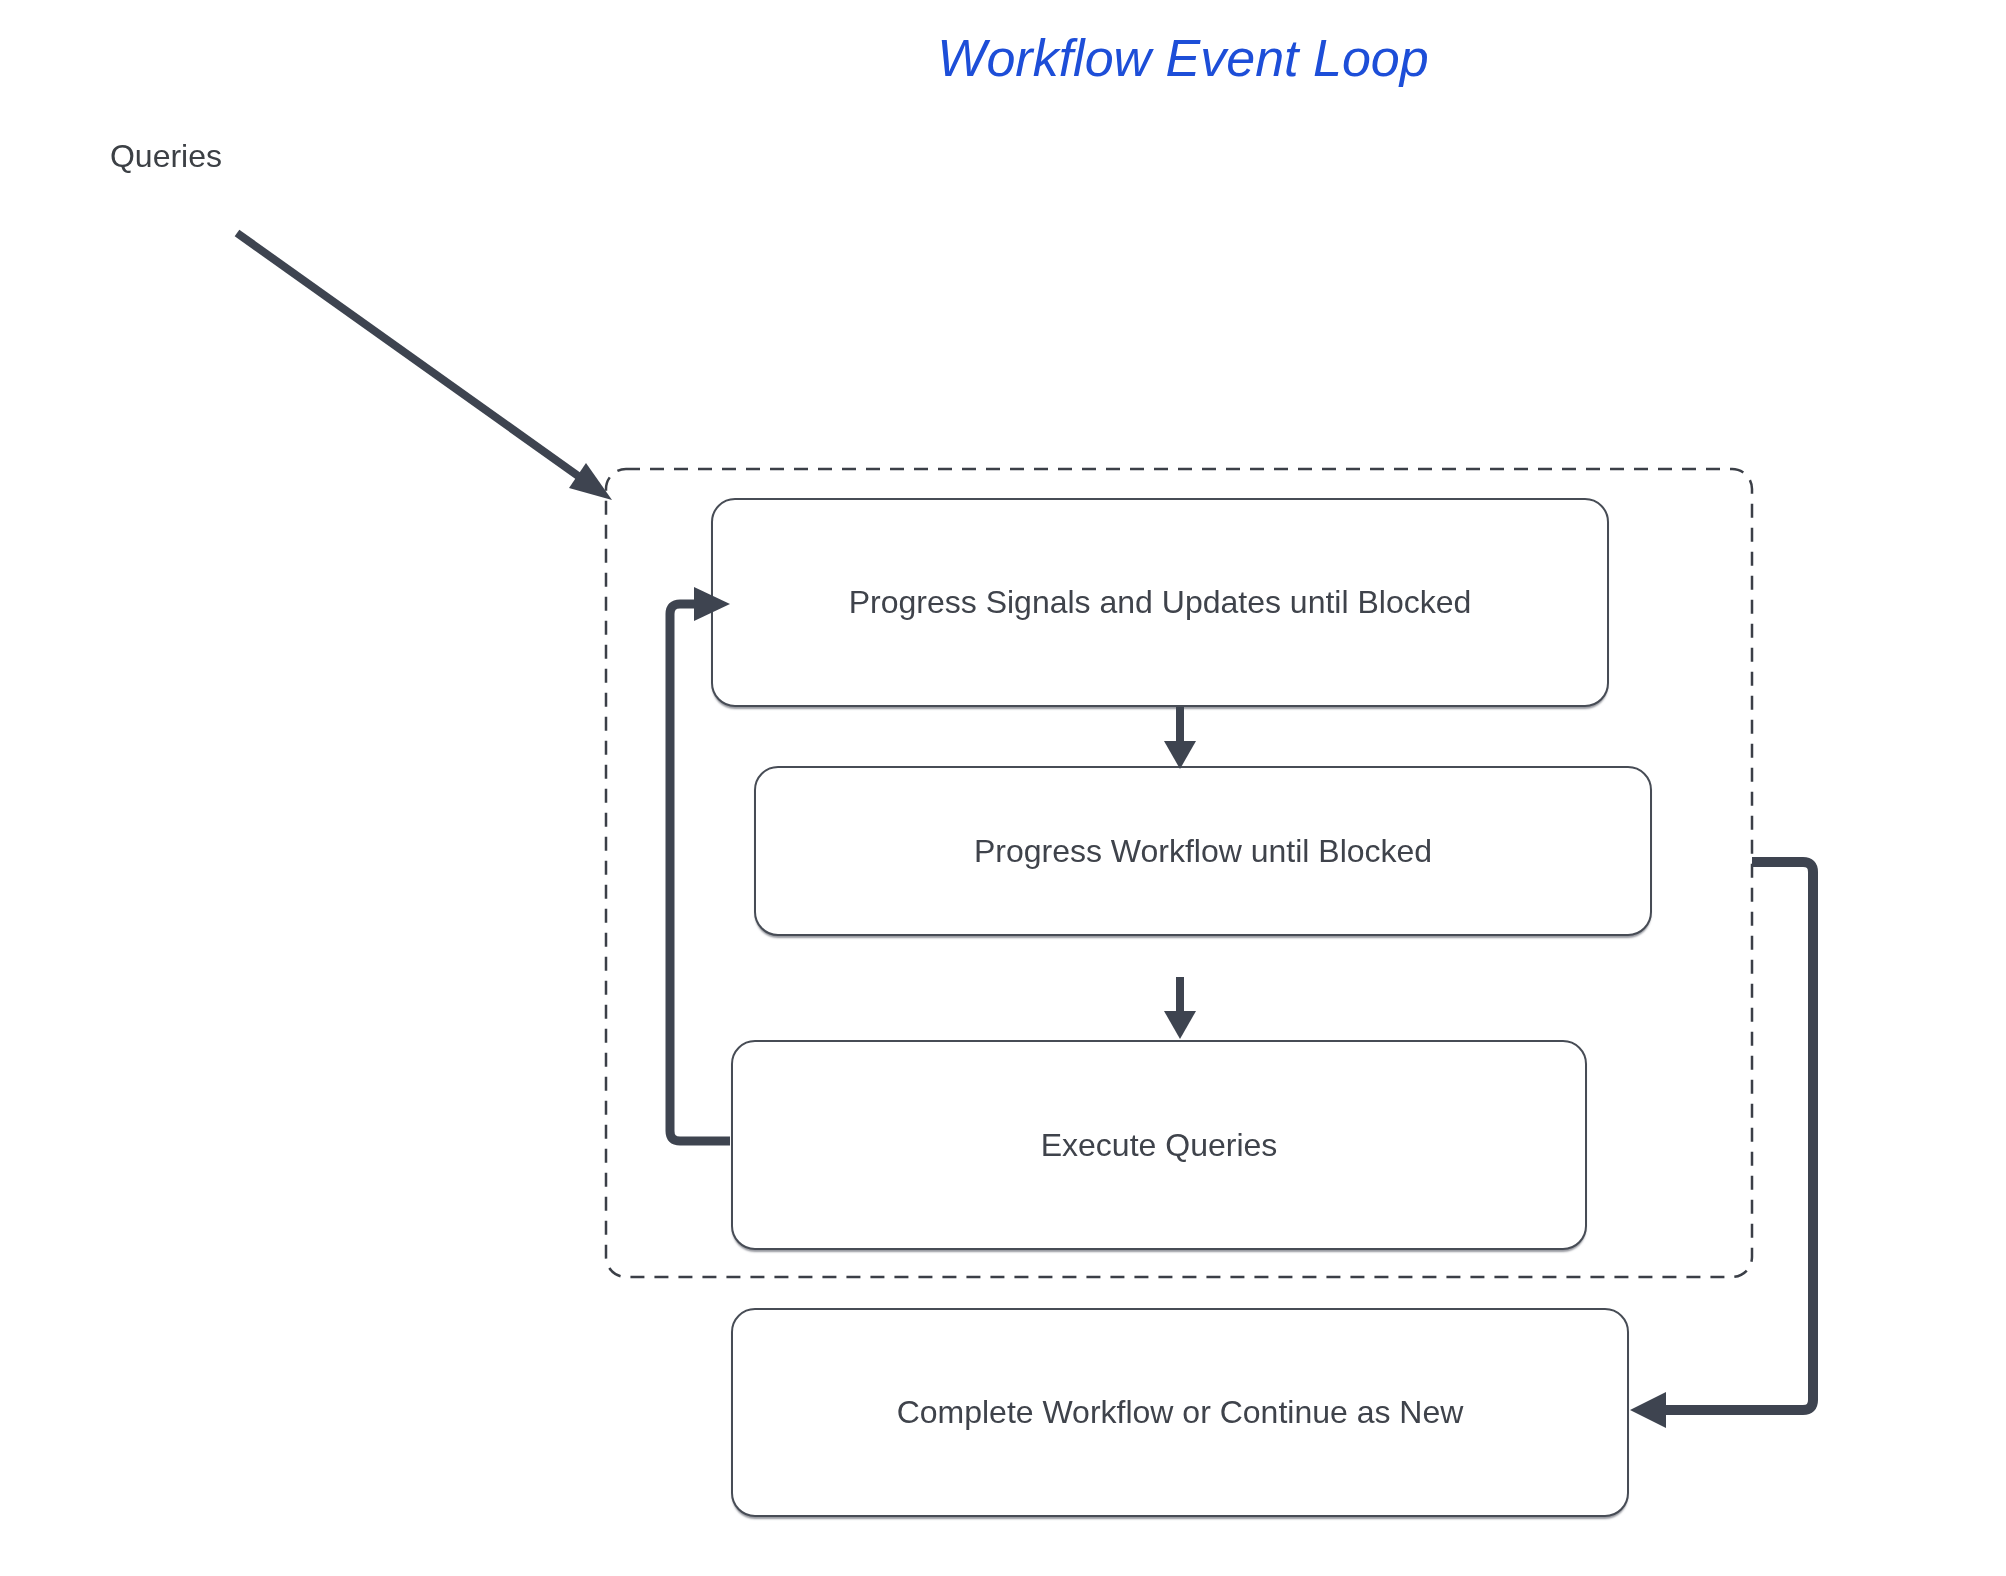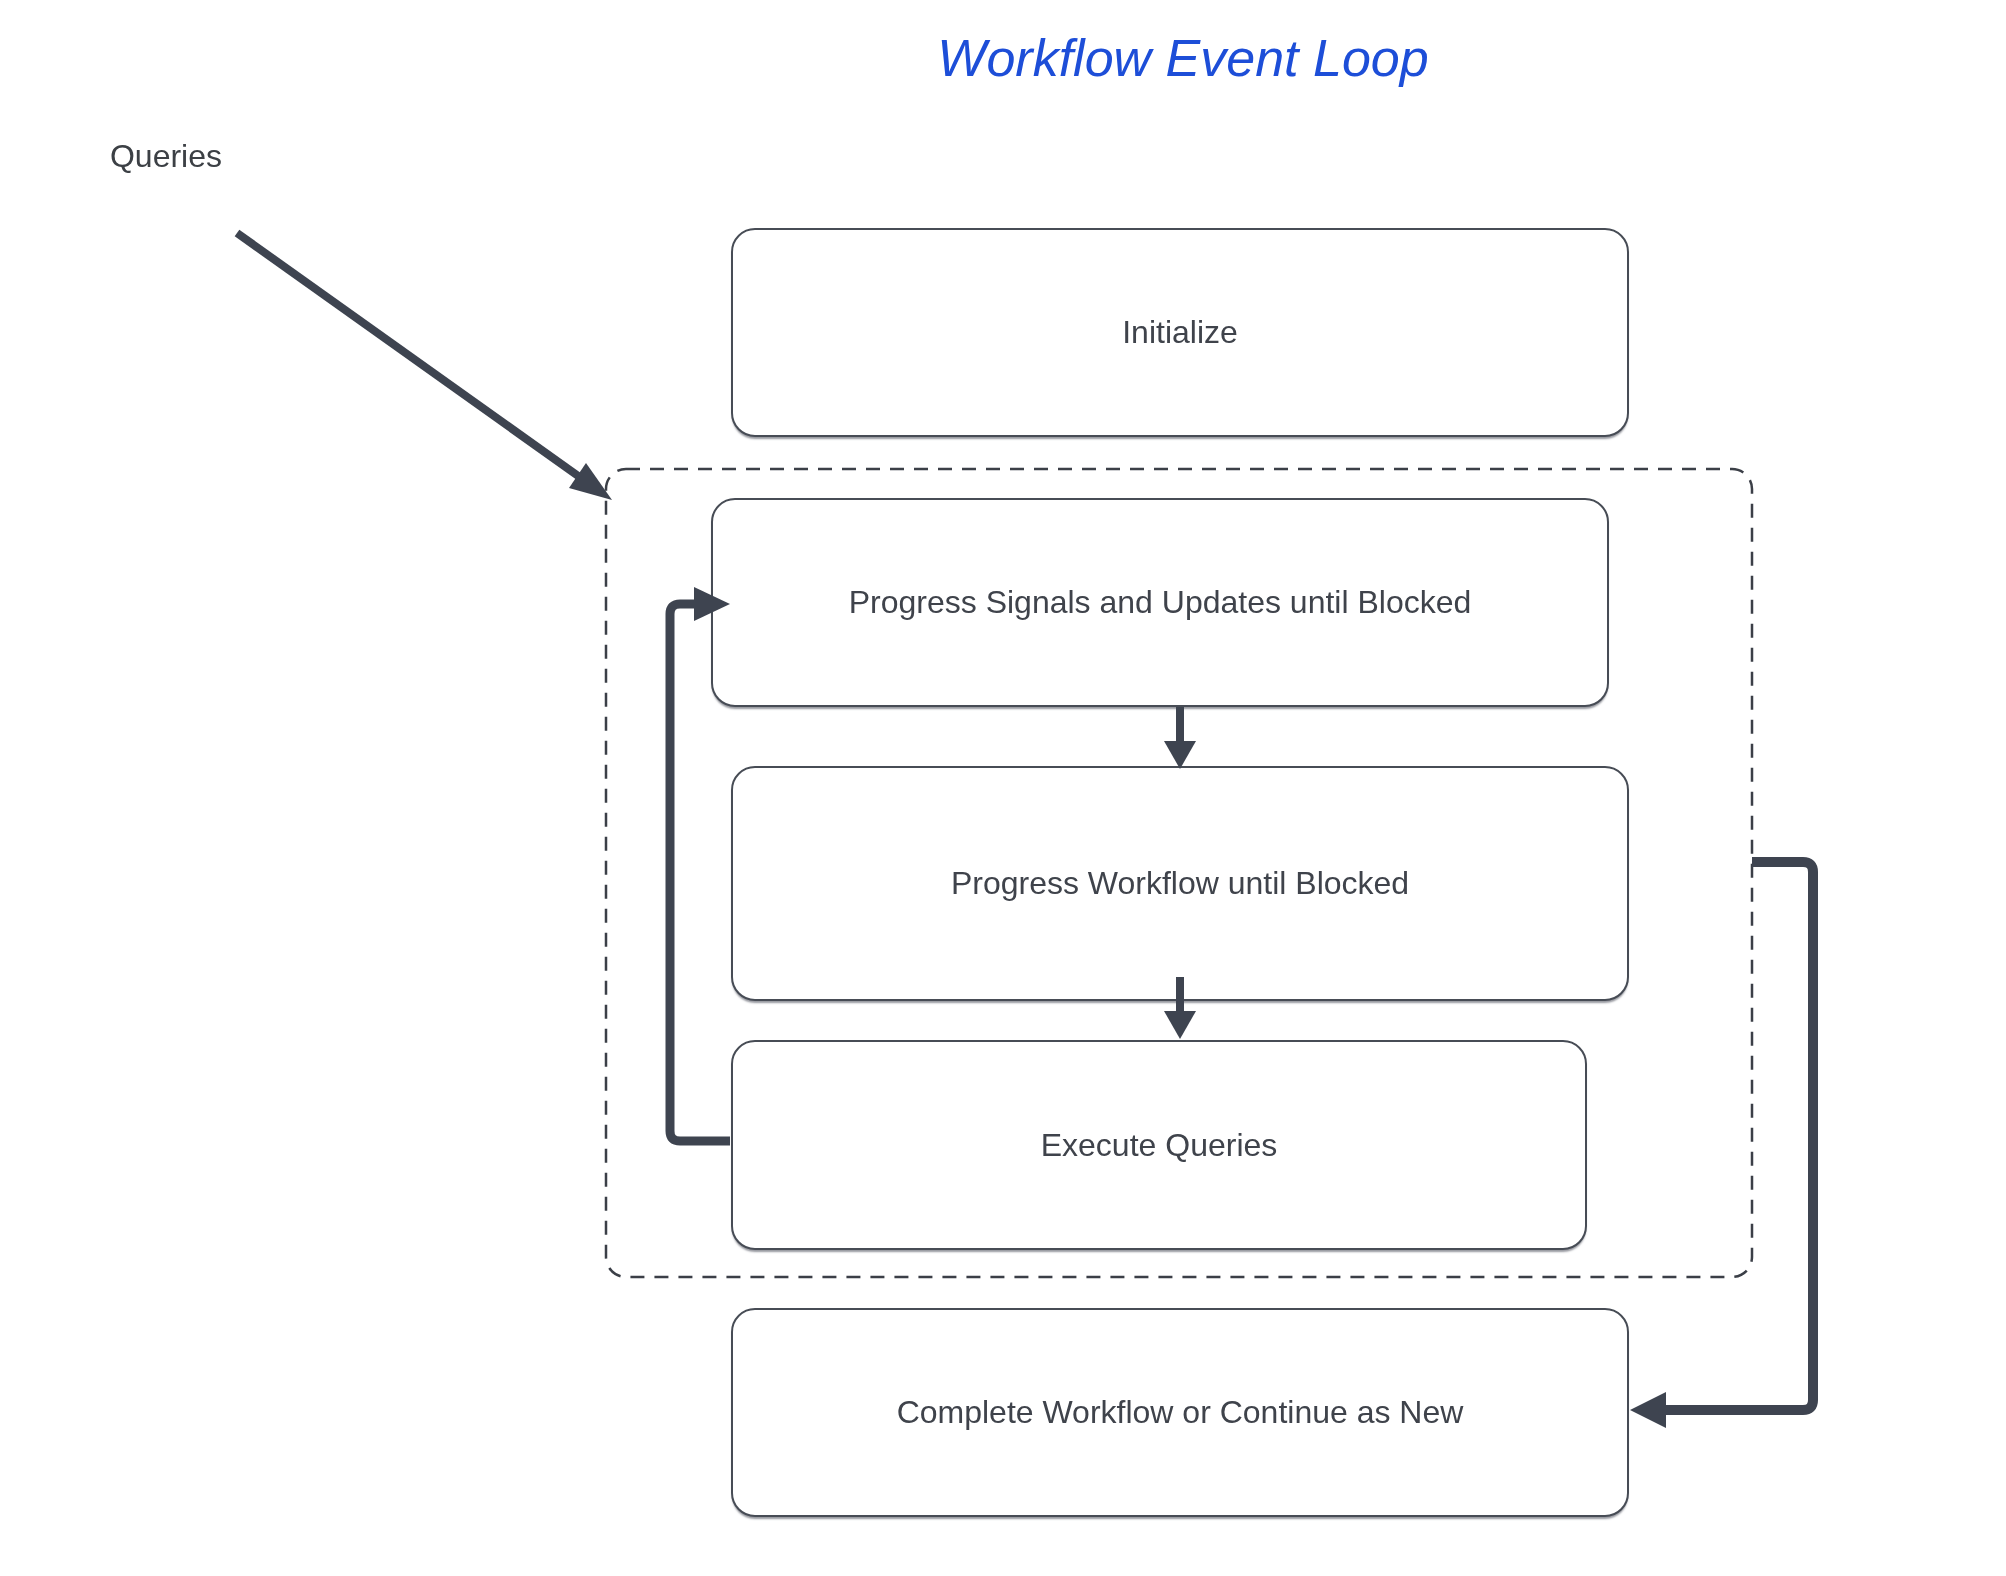--- a/index.html
+++ b/index.html
@@ -26,42 +26,39 @@
     background:#ffffff;
     border:2px solid #474c55;
     border-radius:24px;
     display:flex; align-items:center; justify-content:center;
     text-align:center; font-size:32px; color:#3f434b;
     box-shadow:0 3px 2px -1px rgba(63,68,80,0.55);
     padding:0 30px;
   }
   #node-initialize        { left:731px; top:228px;  width:898px; height:209px; }
   #node-progress-signals  { left:711px; top:498px;  width:898px; height:209px; }
-  #node-progress-workflow { left:731px; top:766px;  width:898px; height:235px; }
+  #node-progress-workflow { left:754px; top:766px;  width:898px; height:170px; }
   #node-execute-queries   { left:731px; top:1040px; width:856px; height:210px; }
   #node-complete-workflow { left:731px; top:1308px; width:898px; height:209px;text-align:center; }
   svg.connectors {
     position:absolute; left:0; top:0;
     pointer-events:none;
   }
 </style>
 </head>
 <body>
 
 <div class="canvas">
 
   <div class="diagram-title">Workflow Event Loop</div>
 
   <div class="annotation">
     <span>Queries</span>
   </div>
 
-  <div class="node" id="node-initialize">
-    <span>Initialize</span>
-  </div>
 
   <div class="node" id="node-progress-signals">
     <span>Progress Signals and Updates until Blocked</span>
   </div>
 
   <div class="node" id="node-progress-workflow">
     <span>Progress Workflow until Blocked</span>
   </div>
 
   <div class="node" id="node-execute-queries">

